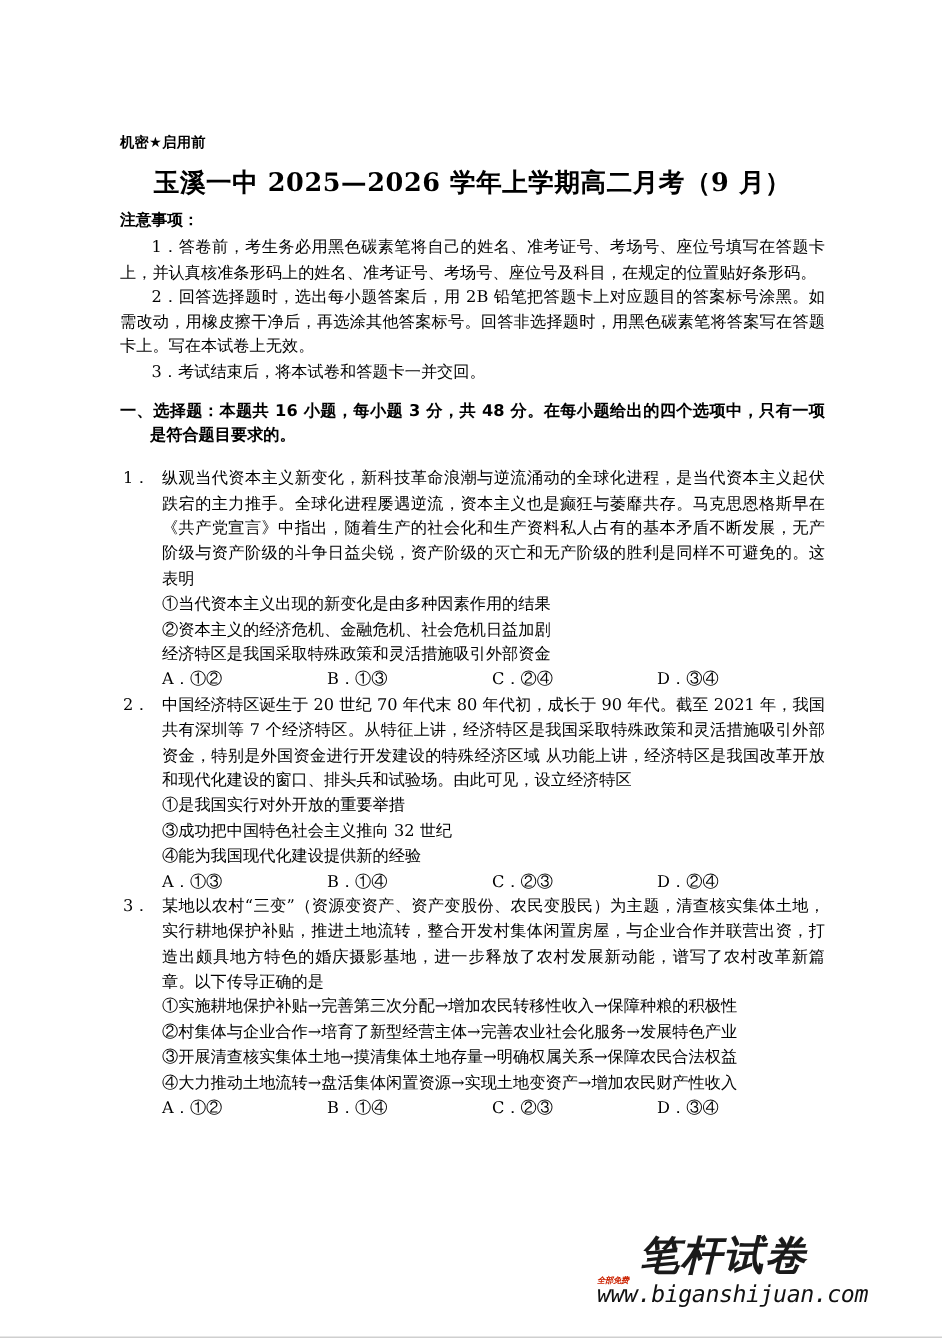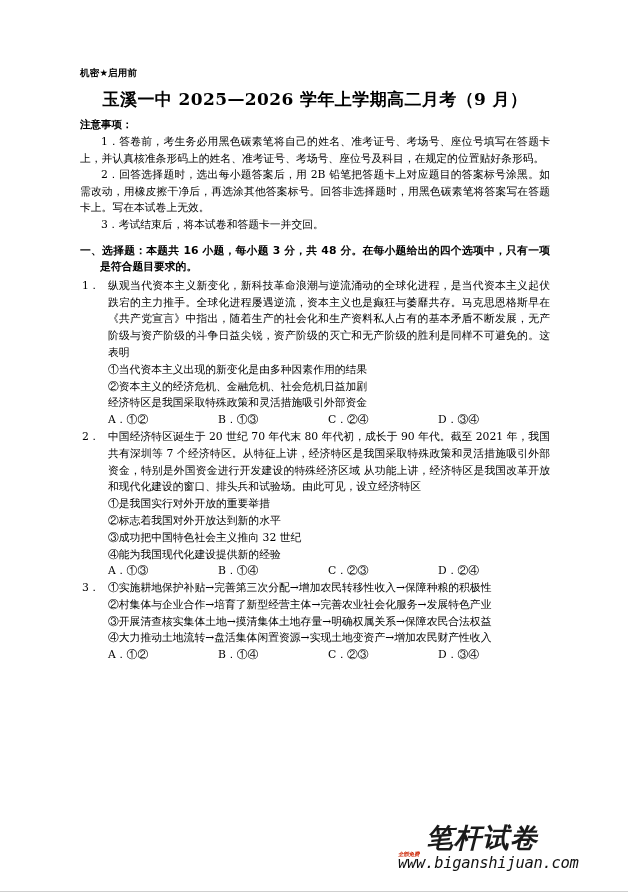--- a/index.html
+++ b/index.html
@@ -20,21 +20,21 @@
     position: absolute;
     inset: 0;
     width: 628px;
     height: 892px;
     background: #fff;
     border-bottom: 1px solid #cfcfcf;
   }
   .content {
     position: absolute;
     left: 80px;
-    top: 66px;
+    top: 89px;
     width: 470px;
   }
 
   
   .confidential {
     font-family: "DejaVu Sans", "Liberation Sans", sans-serif;
     font-size: 9.5px;
     font-weight: bold;
     letter-spacing: 0.2px;
     line-height: 14px;
@@ -75,21 +75,21 @@
     text-indent: 21px;
     margin: 0;
   }
 
   
   .section-heading {
     font-size: 10.8px;
     line-height: 16.6px;
     text-align: justify;
     text-justify: inter-ideograph;
-    margin: 9px 0 2px 0;
+    margin: 9px 0 12px 0;
     padding-left: 20px;
     text-indent: -20px;
   }
   .section-heading .sec-label {
     font-family: "DejaVu Sans", "Liberation Sans", sans-serif;
     font-weight: bold;
   }
   .section-heading .sec-body {
     font-family: "DejaVu Sans", "Liberation Sans", sans-serif;
     font-weight: bold;
@@ -203,33 +203,32 @@
         <span class="ans">A．①②</span>
         <span class="ans">B．①③</span>
         <span class="ans">C．②④</span>
         <span class="ans">D．③④</span>
       </div>
     </div>
 
     <div class="question">
       <p class="q-stem"><span class="q-num">2．</span><span>中国经济特区诞生于 20 世纪 70 年代末 80 年代初，成长于 90 年代。截至 2021 年，我国共有深圳等 7 个经济特区。从特征上讲，经济特区是我国采取特殊政策和灵活措施吸引外部资金，特别是外国资金进行开发建设的特殊经济区域 从功能上讲，经济特区是我国改革开放和现代化建设的窗口、排头兵和试验场。由此可见，设立经济特区</span></p>
       <p class="q-choice circ">①是我国实行对外开放的重要举措</p>
-      <p class="q-choice circ">②标志着我国对外开放达到新的水平</p>
       <p class="q-choice circ">③成功把中国特色社会主义推向 32 世纪</p>
       <p class="q-choice circ">④能为我国现代化建设提供新的经验</p>
       <div class="q-answers">
         <span class="ans">A．①③</span>
         <span class="ans">B．①④</span>
         <span class="ans">C．②③</span>
         <span class="ans">D．②④</span>
       </div>
     </div>
 
     <div class="question">
-      <p class="q-stem"><span class="q-num">3．</span></p>
+      <p class="q-stem"><span class="q-num">3．</span><span>某地以农村“三变”（资源变资产、资产变股份、农民变股民）为主题，清查核实集体土地，实行耕地保护补贴，推进土地流转，整合开发村集体闲置房屋，与企业合作并联营出资，打造出颇具地方特色的婚庆摄影基地，进一步释放了农村发展新动能，谱写了农村改革新篇章。以下传导正确的是</span></p>
       <p class="q-choice circ">①实施耕地保护补贴→完善第三次分配→增加农民转移性收入→保障种粮的积极性</p>
       <p class="q-choice circ">②村集体与企业合作→培育了新型经营主体→完善农业社会化服务→发展特色产业</p>
       <p class="q-choice circ">③开展清查核实集体土地→摸清集体土地存量→明确权属关系→保障农民合法权益</p>
       <p class="q-choice circ">④大力推动土地流转→盘活集体闲置资源→实现土地变资产→增加农民财产性收入</p>
       <div class="q-answers">
         <span class="ans">A．①②</span>
         <span class="ans">B．①④</span>
         <span class="ans">C．②③</span>
         <span class="ans">D．③④</span>
       </div>

